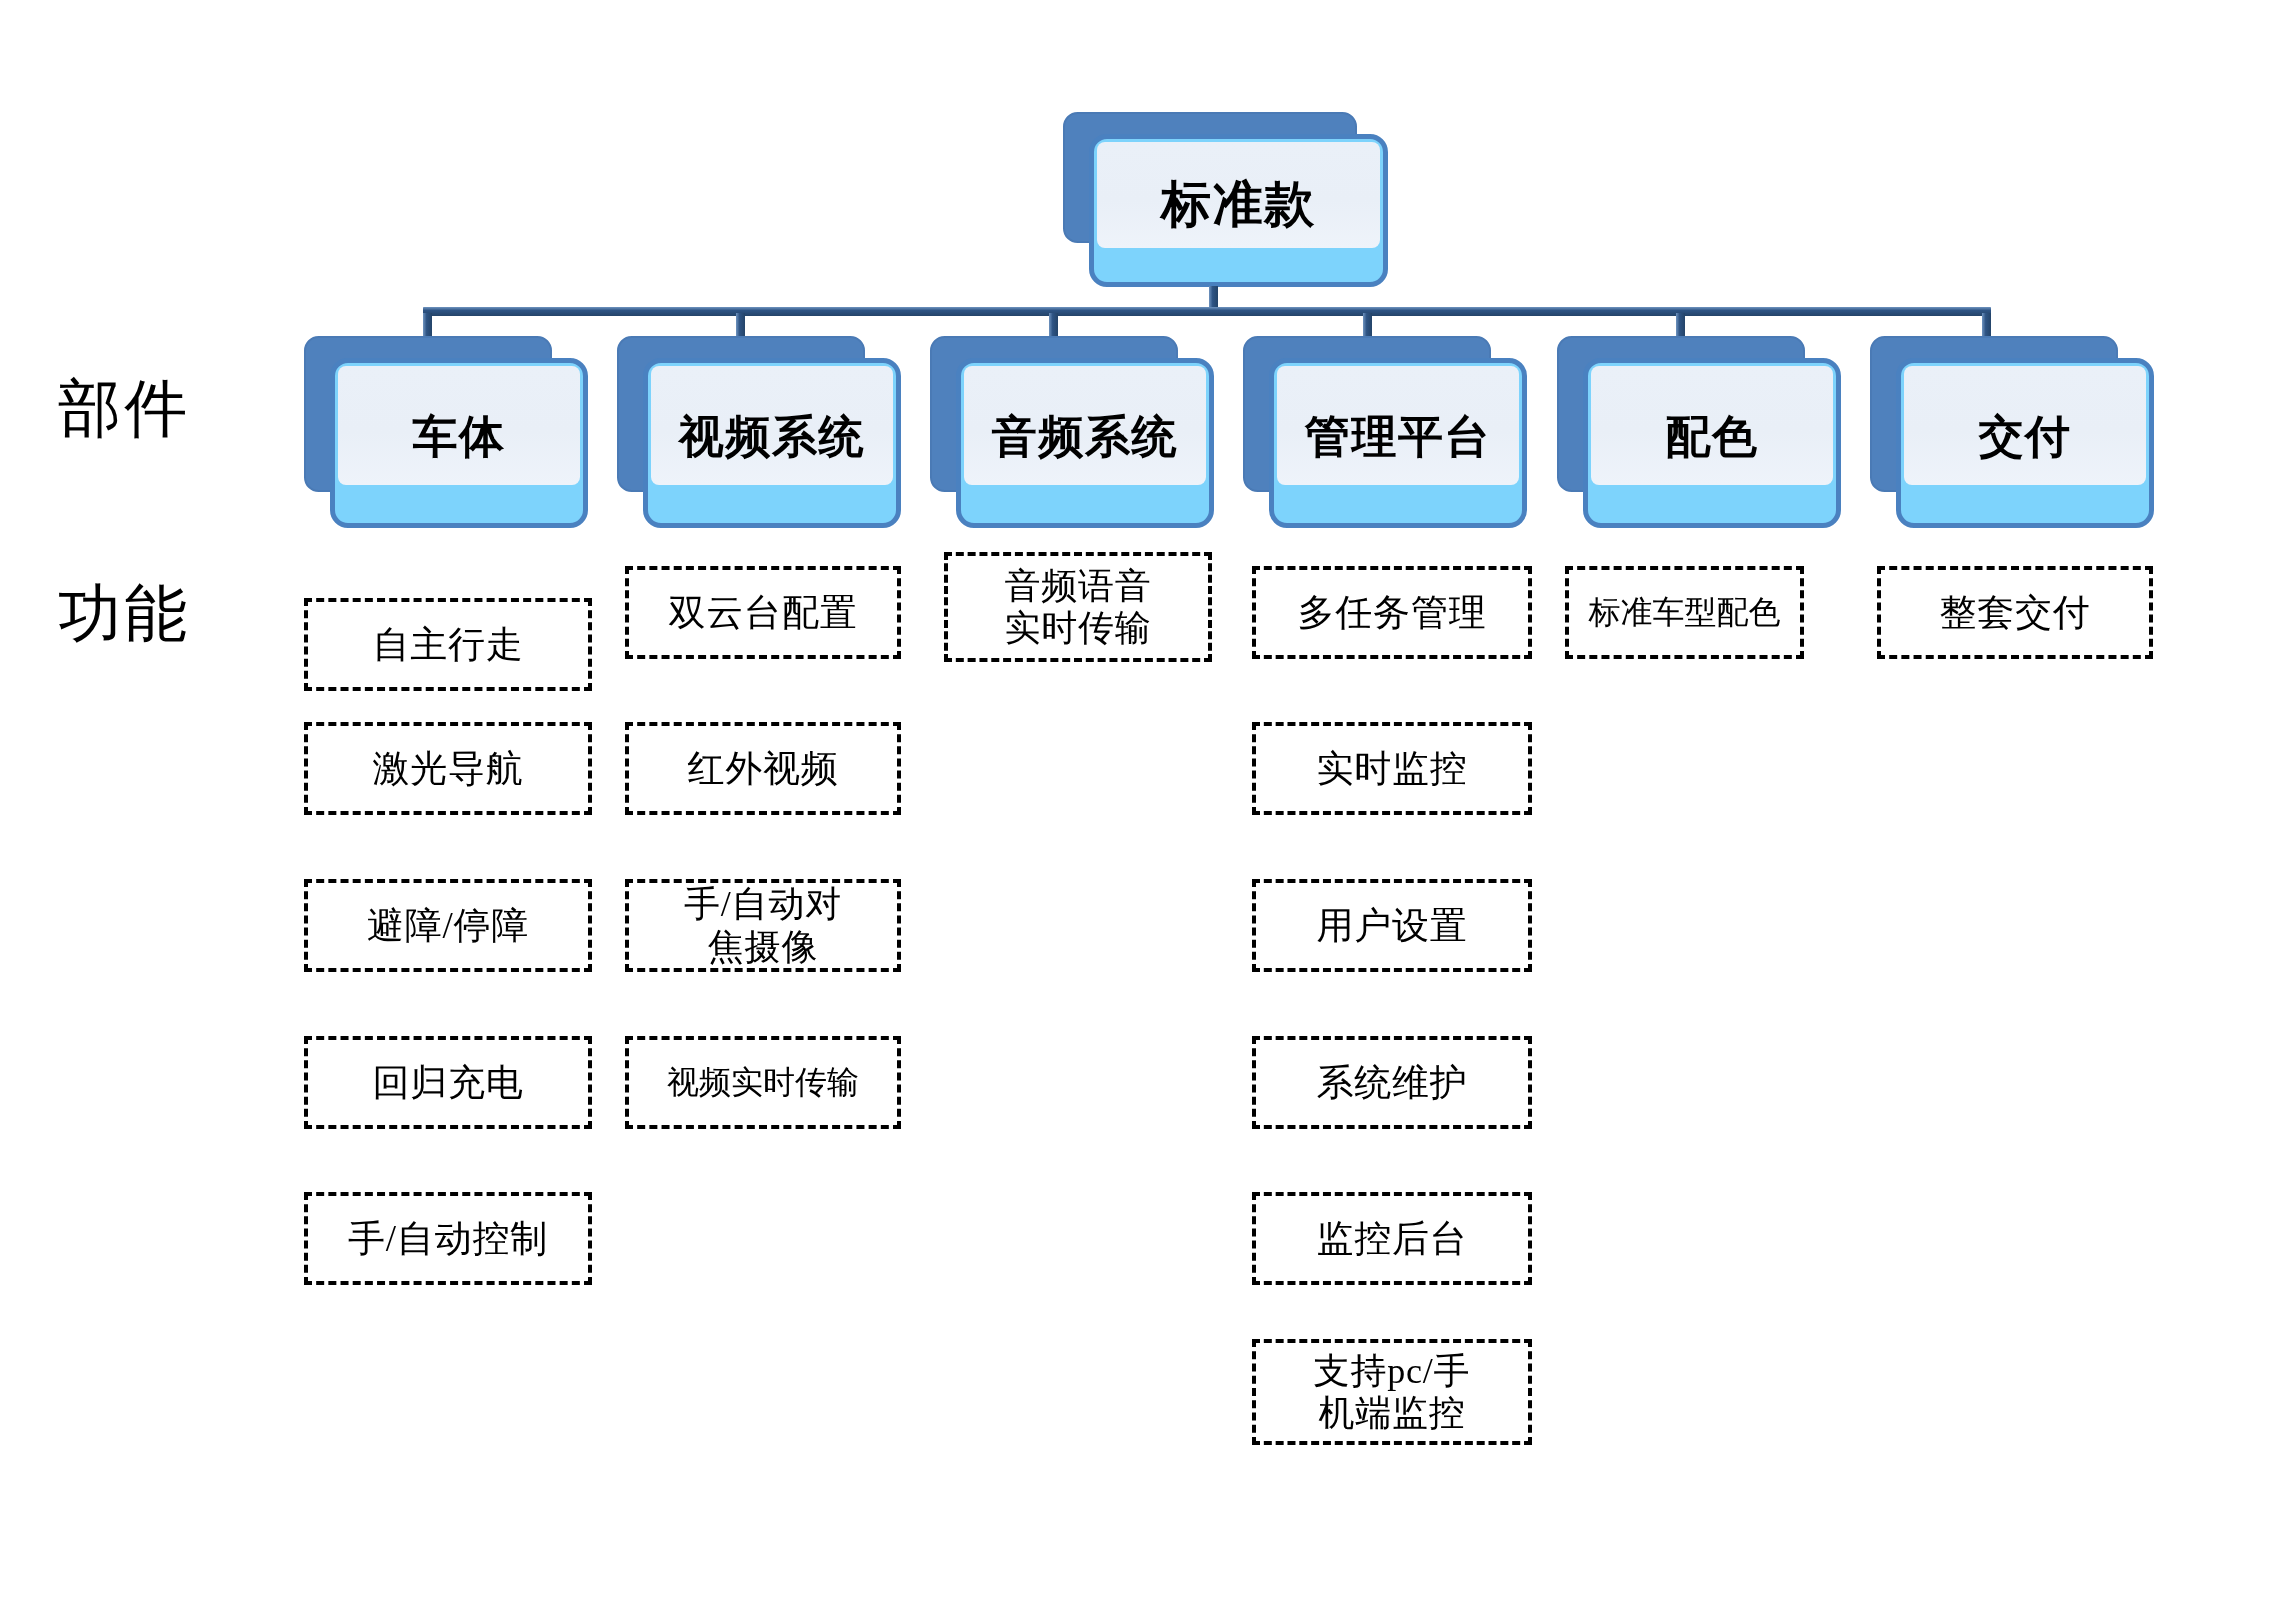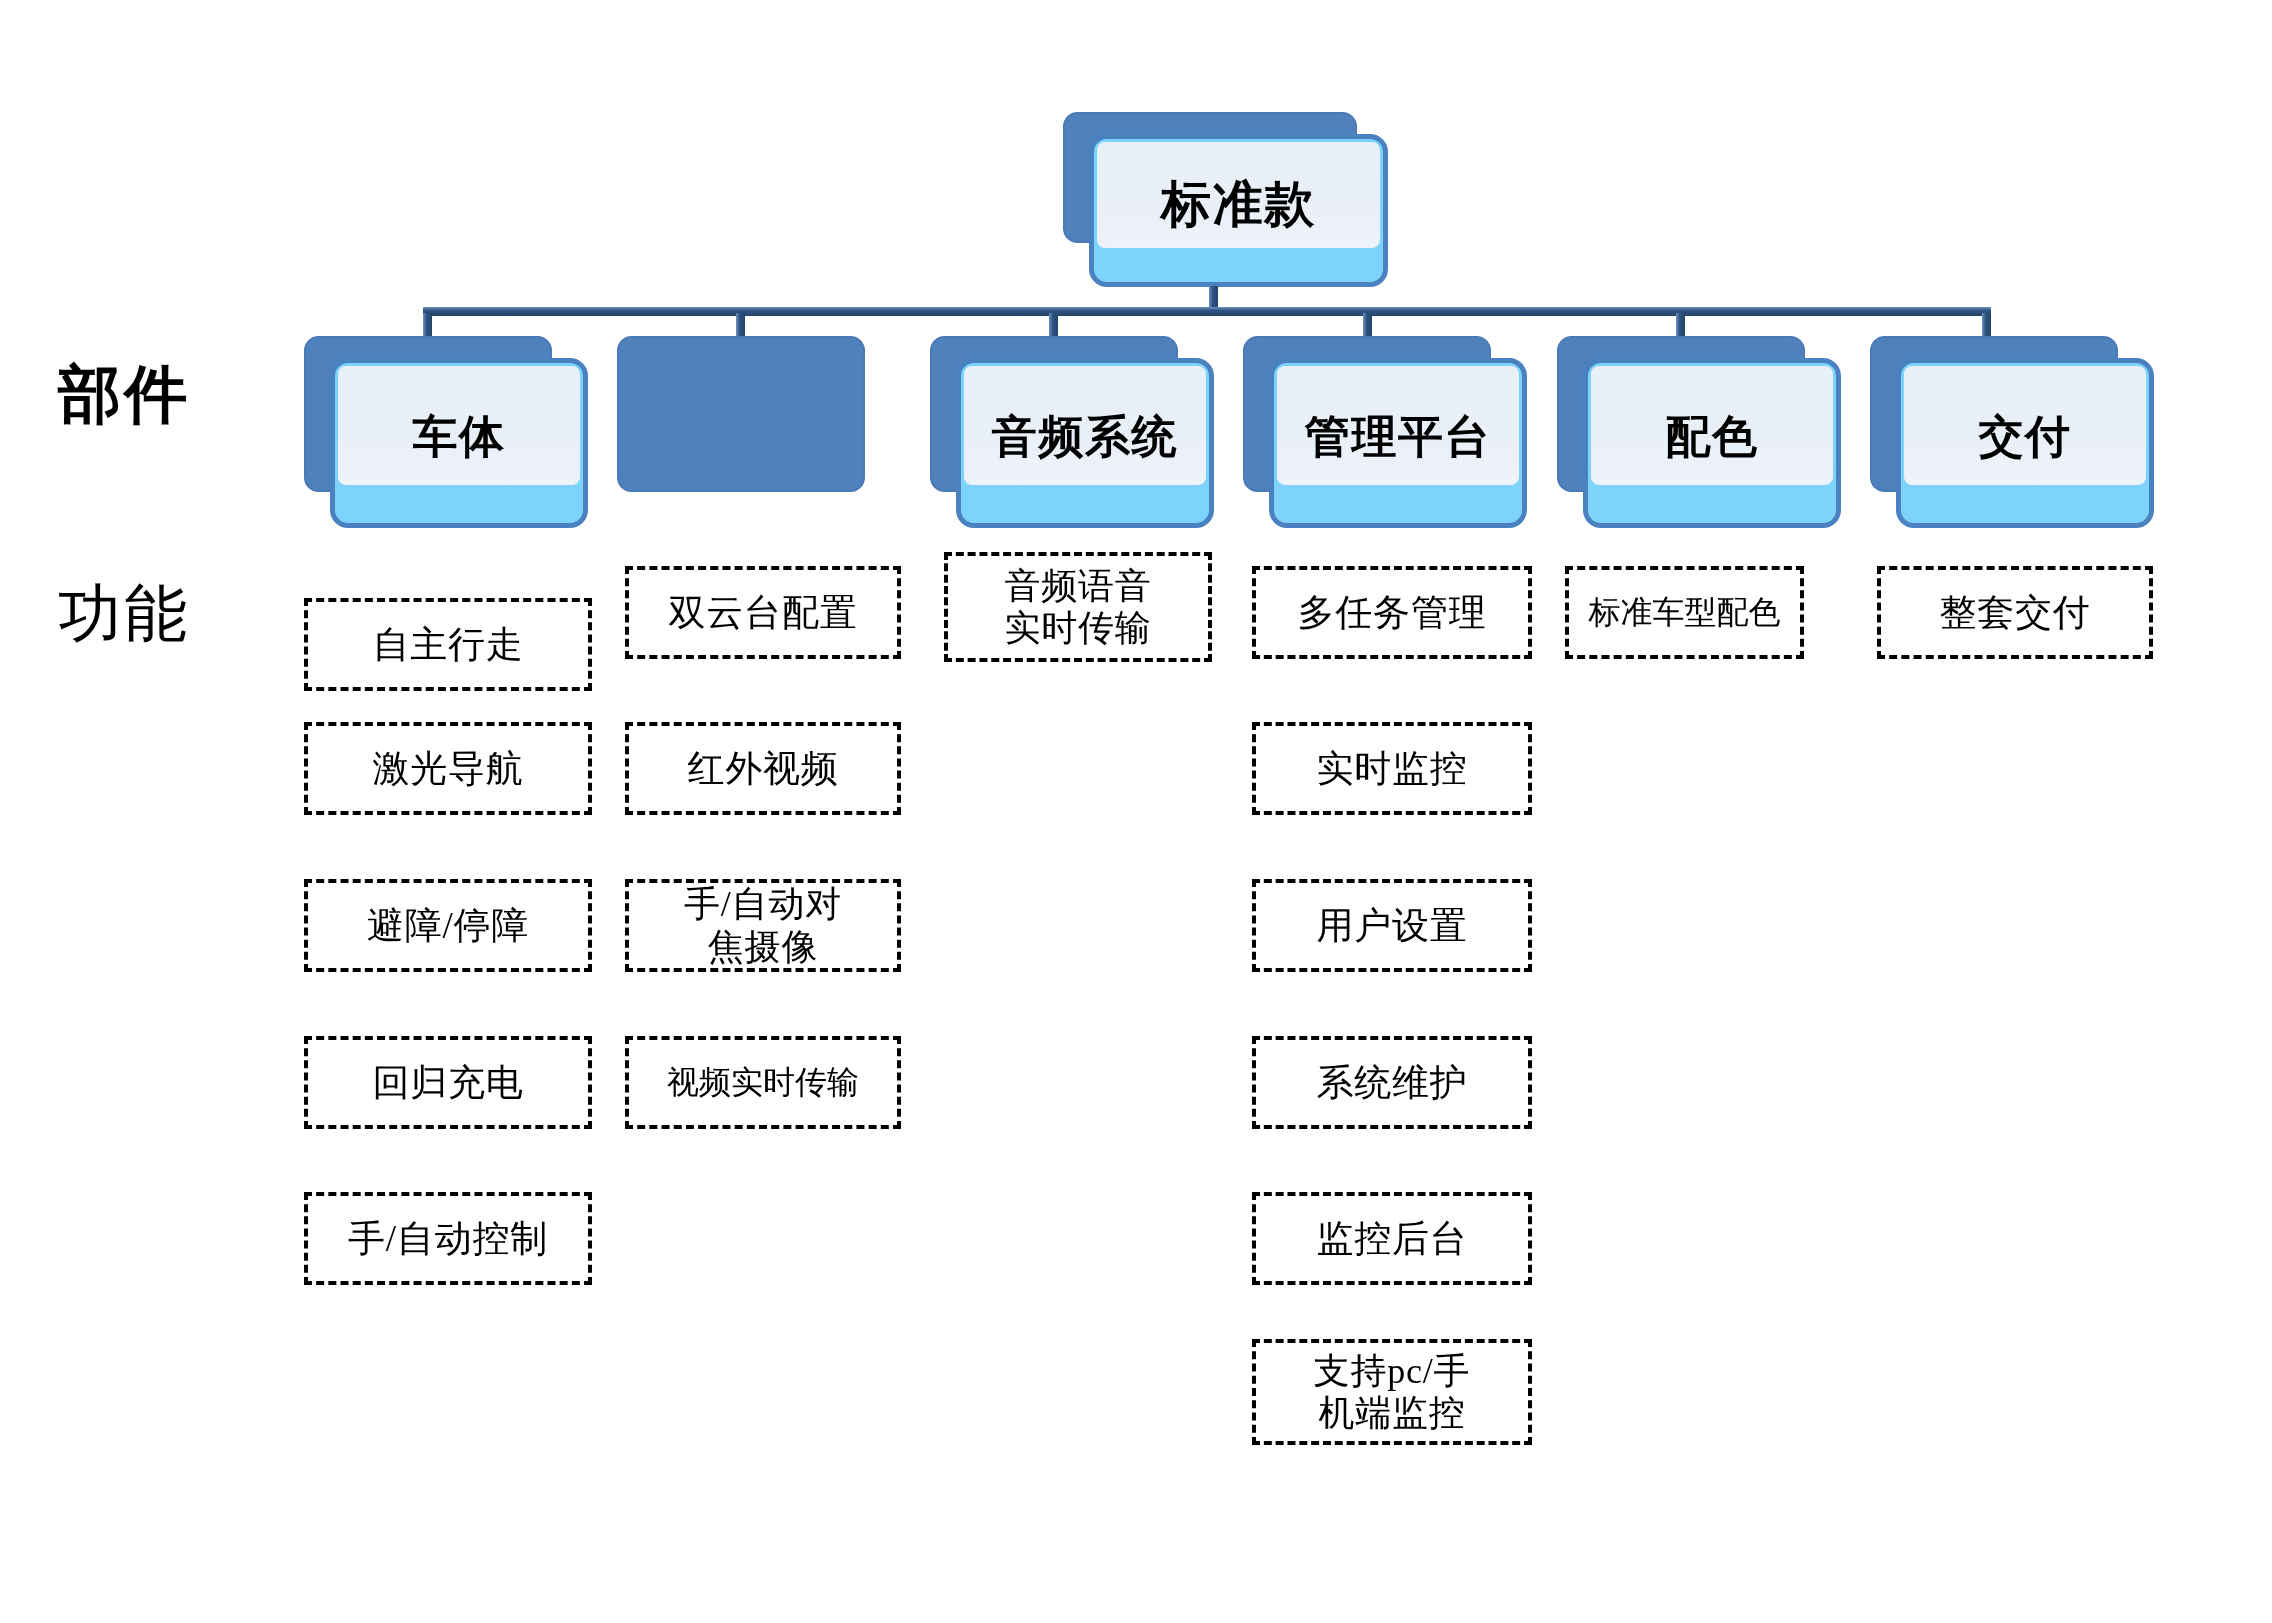--- a/index.html
+++ b/index.html
@@ -27,21 +27,21 @@
   .row-label {
     position: absolute;
     font-family: "Liberation Serif", "DejaVu Serif", serif;
     font-size: 63px;
     font-weight: 400;
     color: #000000;
     letter-spacing: 3.2px;
     white-space: nowrap;
     line-height: 1;
   }
-  #label-components { left: 58px; top: 364px; font-weight: bold; }
+  #label-components { left: 58px; top: 378px; }
   #label-functions  { left: 58px; top: 583px; }
 
   
   .connector {
     position: absolute;
     background: #2e5484;
   }
   .conn-bar {
     height: 9px;
     border-radius: 0.8px;
@@ -151,20 +151,24 @@
   <div class="node" style="left:304px; top:336px; width:284px; height:192px;">
     <div class="back" style="width:248px; height:156px;"></div>
     <div class="front" style="left:26px; top:22px; width:258px; height:170px;">
       <div class="sheen"></div>
       <div class="lbl">车体</div>
     </div>
   </div>
 
   <div class="node" style="left:617px; top:336px; width:284px; height:192px;">
     <div class="back" style="width:248px; height:156px;"></div>
+    <div class="front" style="left:26px; top:22px; width:258px; height:170px;">
+      <div class="sheen"></div>
+      <div class="lbl">视频系统</div>
+    </div>
   </div>
 
   <div class="node" style="left:930px; top:336px; width:284px; height:192px;">
     <div class="back" style="width:248px; height:156px;"></div>
     <div class="front" style="left:26px; top:22px; width:258px; height:170px;">
       <div class="sheen"></div>
       <div class="lbl">音频系统</div>
     </div>
   </div>
 

